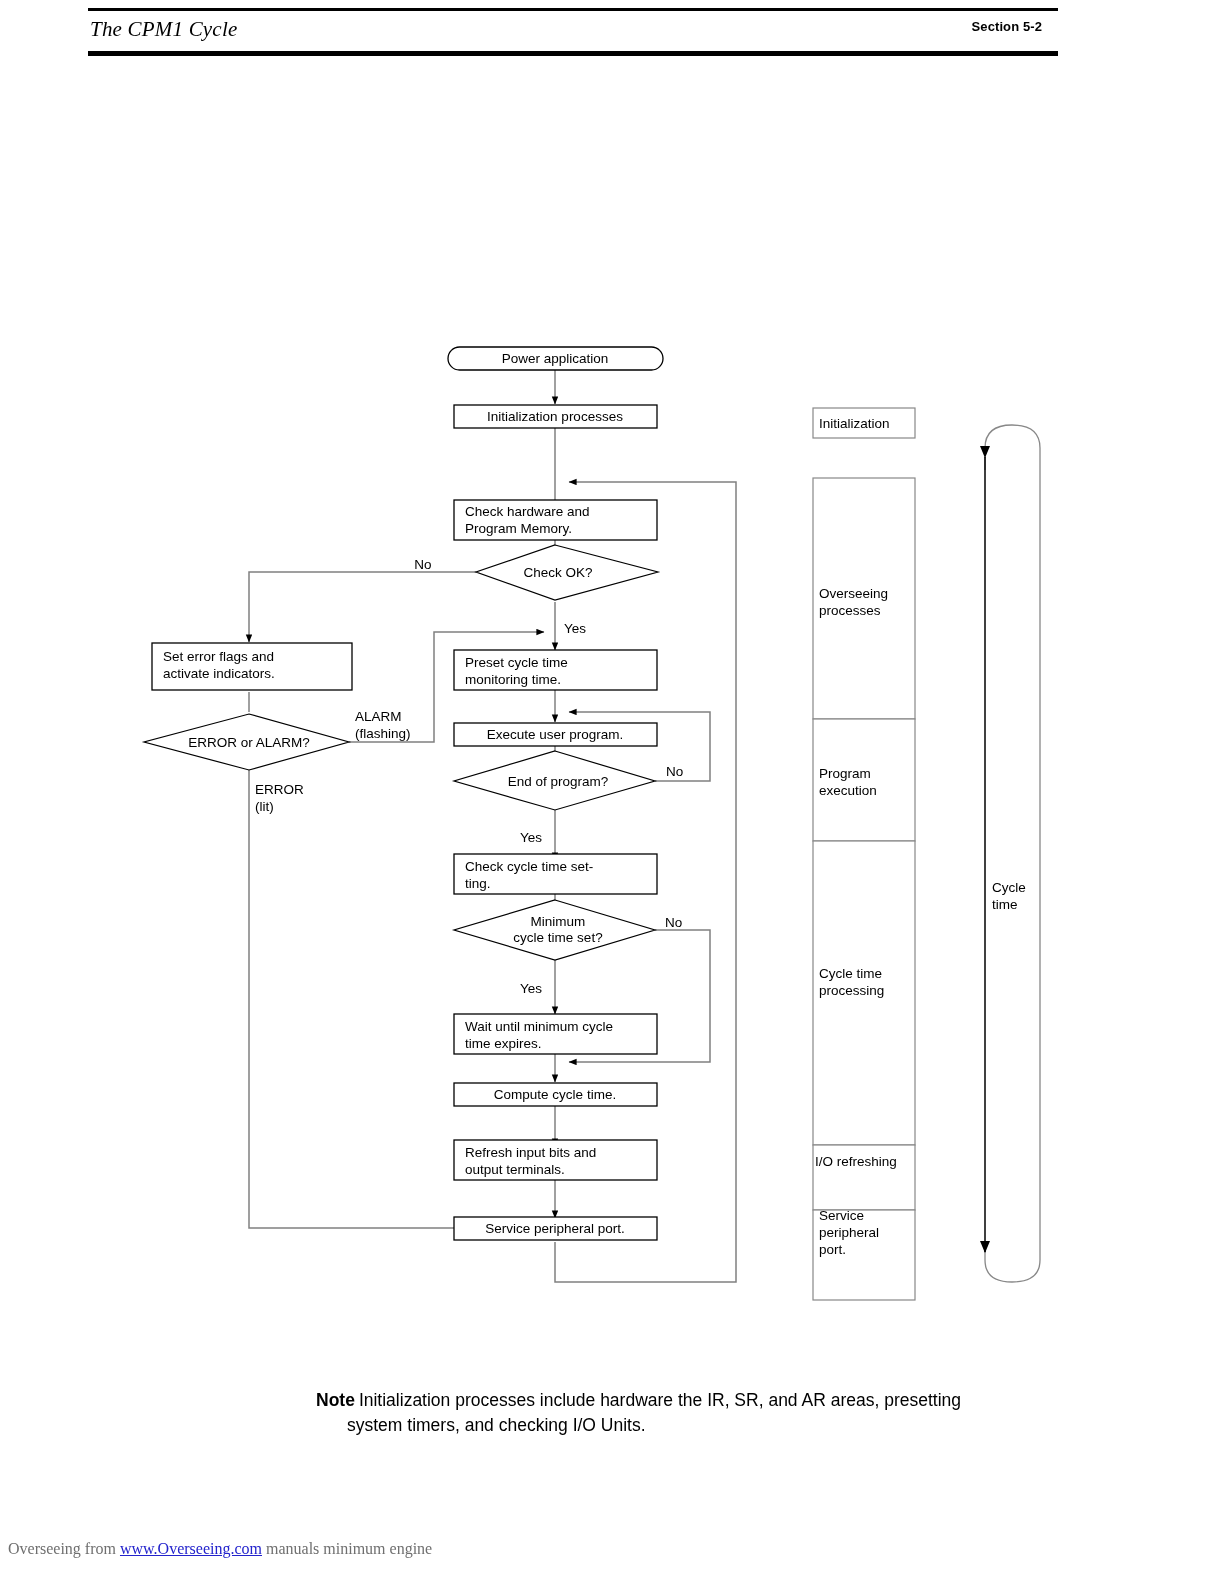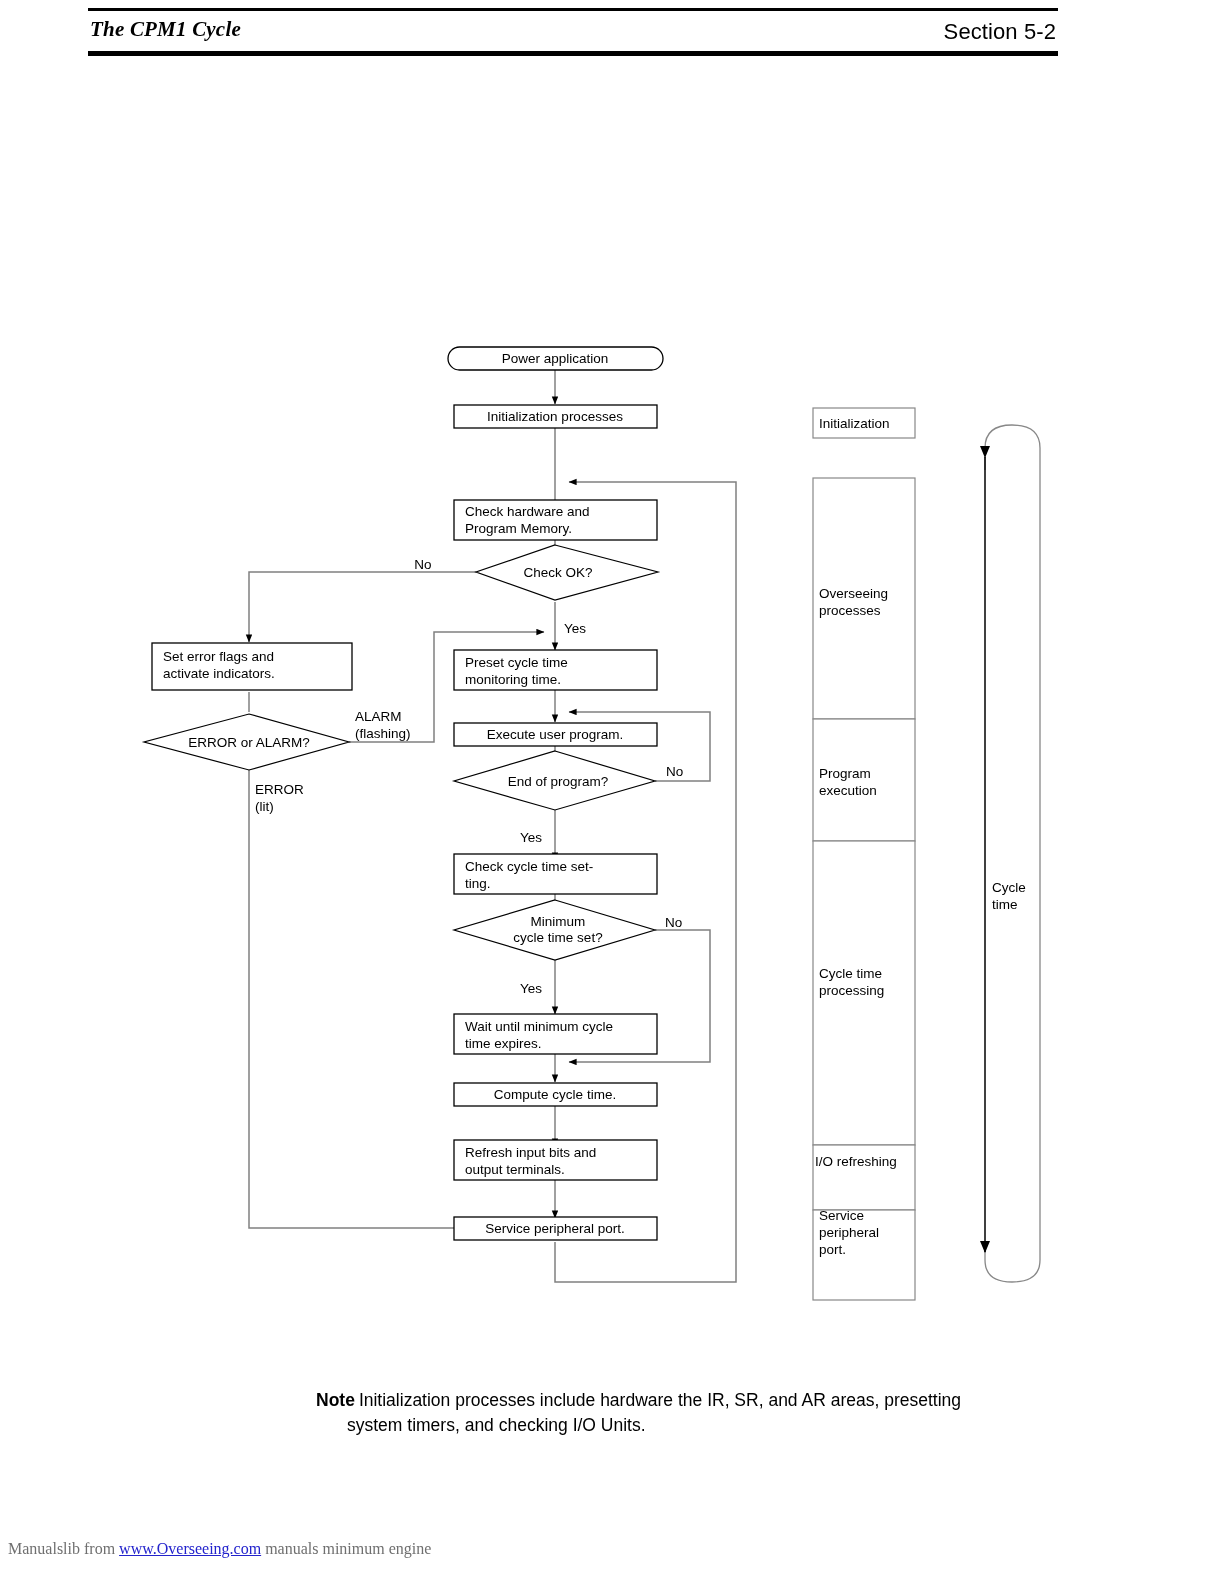--- a/index.html
+++ b/index.html
@@ -6,24 +6,24 @@
   body{width:1224px;height:1584px;position:relative;
        font-family:"Liberation Sans",sans-serif;color:#000;}
   .page{position:absolute;inset:0;}
 
   
   .hdr{position:absolute;left:88px;top:8px;width:970px;}
   .hdr .rule-top{height:3px;background:#000;width:100%;}
   .hdr .rule-bot{height:5px;background:#000;width:100%;}
   .hdr .row{height:40px;position:relative;}
   .hdr-left{position:absolute;left:2px;top:6px;
-       font-family:"Liberation Serif",serif;font-style:italic;font-weight:bold;
+       font-family:"Liberation Serif",serif;font-style:italic;font-weight:normal;
        font-size:21px;letter-spacing:.2px;}
-  .hdr-right{position:absolute;right:2px;top:8px;
-       font-size:22px;font-weight:normal;letter-spacing:.1px;}
+  .hdr-right{position:absolute;right:16px;top:8px;
+       font-size:13px;font-weight:bold;letter-spacing:.1px;}
 
   
   #flow{position:absolute;left:0;top:330px;width:1224px;height:980px;margin-left:24px;}
   svg{display:block;}
   .nodeText{font-family:"Liberation Sans",sans-serif;font-size:13.5px;fill:#000;}
   .edgeText{font-family:"Liberation Sans",sans-serif;font-size:13.5px;fill:#000;}
   .phaseText{font-family:"Liberation Sans",sans-serif;font-size:13.5px;fill:#000;}
 
   
   .note{position:absolute;left:316px;top:1388px;width:760px;
@@ -241,16 +241,16 @@
     </g>
   </svg>
   </div>
 
   <div class="note">
     <b>Note</b><span class="body">Initialization processes include hardware the IR, SR, and AR areas, presetting</span>
     <span class="l2">system timers, and checking I/O Units.</span>
   </div>
 
   <div class="footer">
-    <span>Manualslib from </span><a href="#">www.Overseeing.com</a><span> manuals minimum engine</span>
+    <span>Overseeing from </span><a href="#">www.Overseeing.com</a><span> manuals minimum engine</span>
   </div>
 
 </div>
 
 </body></html>

